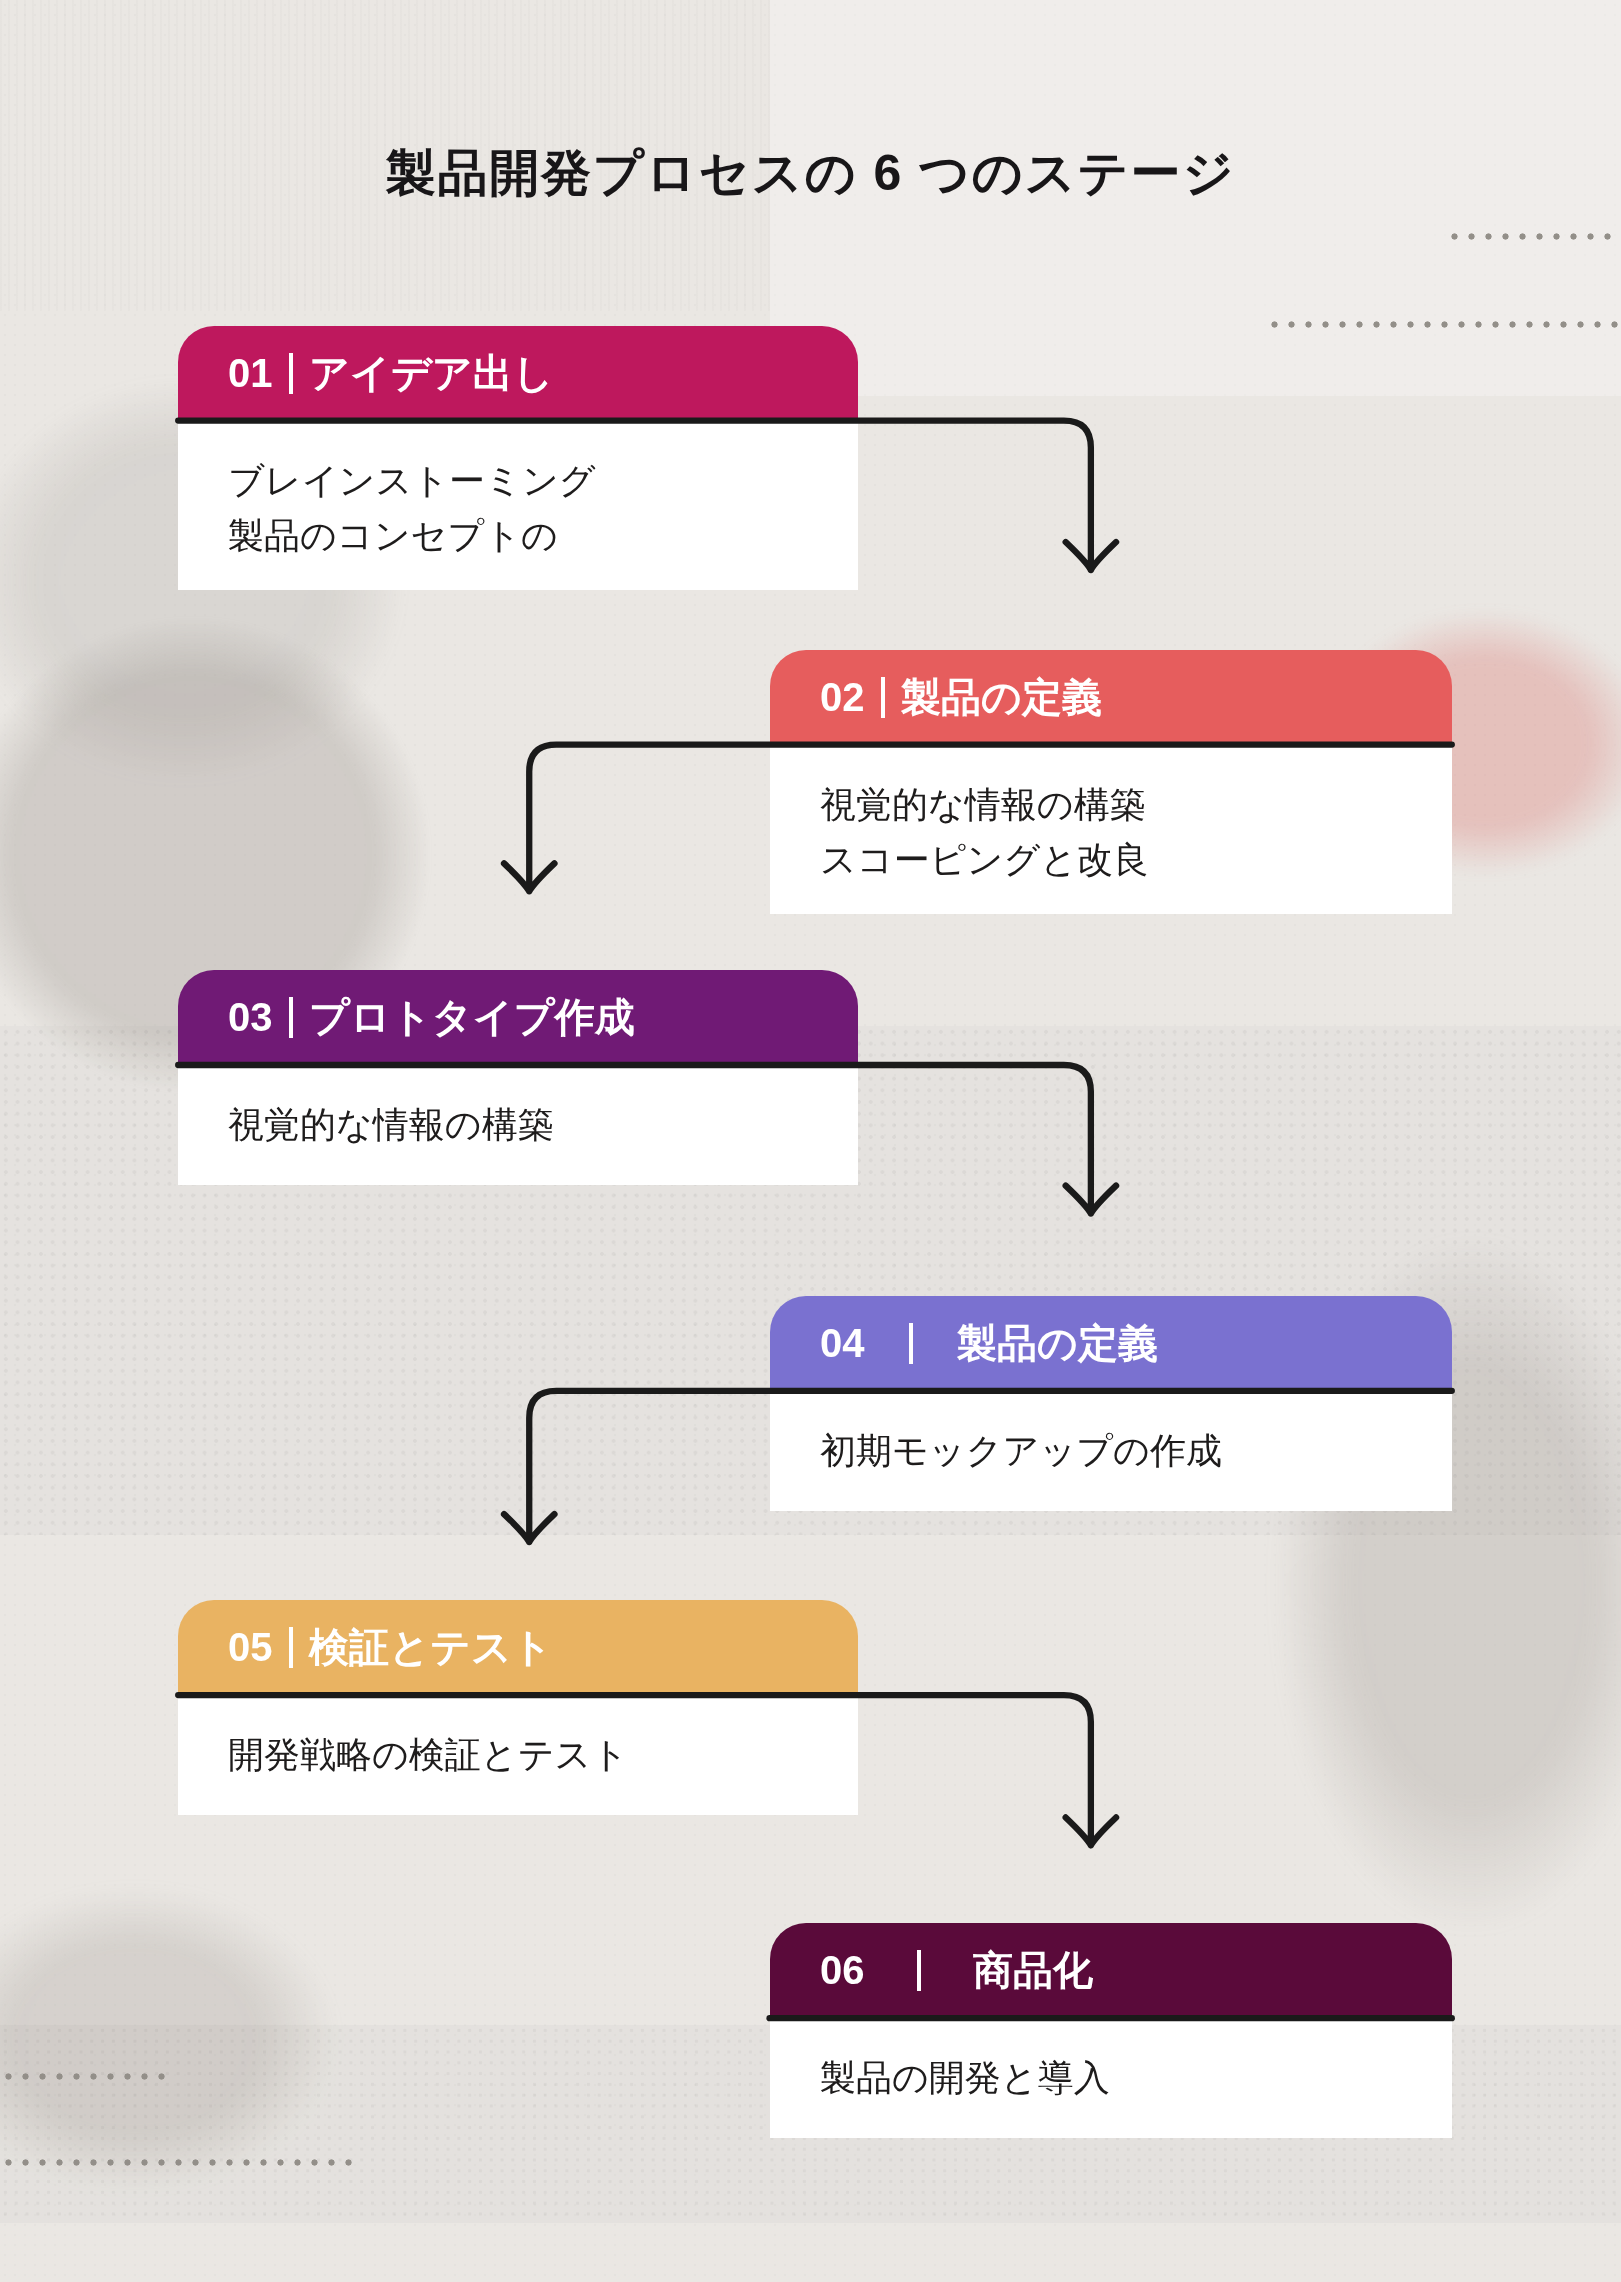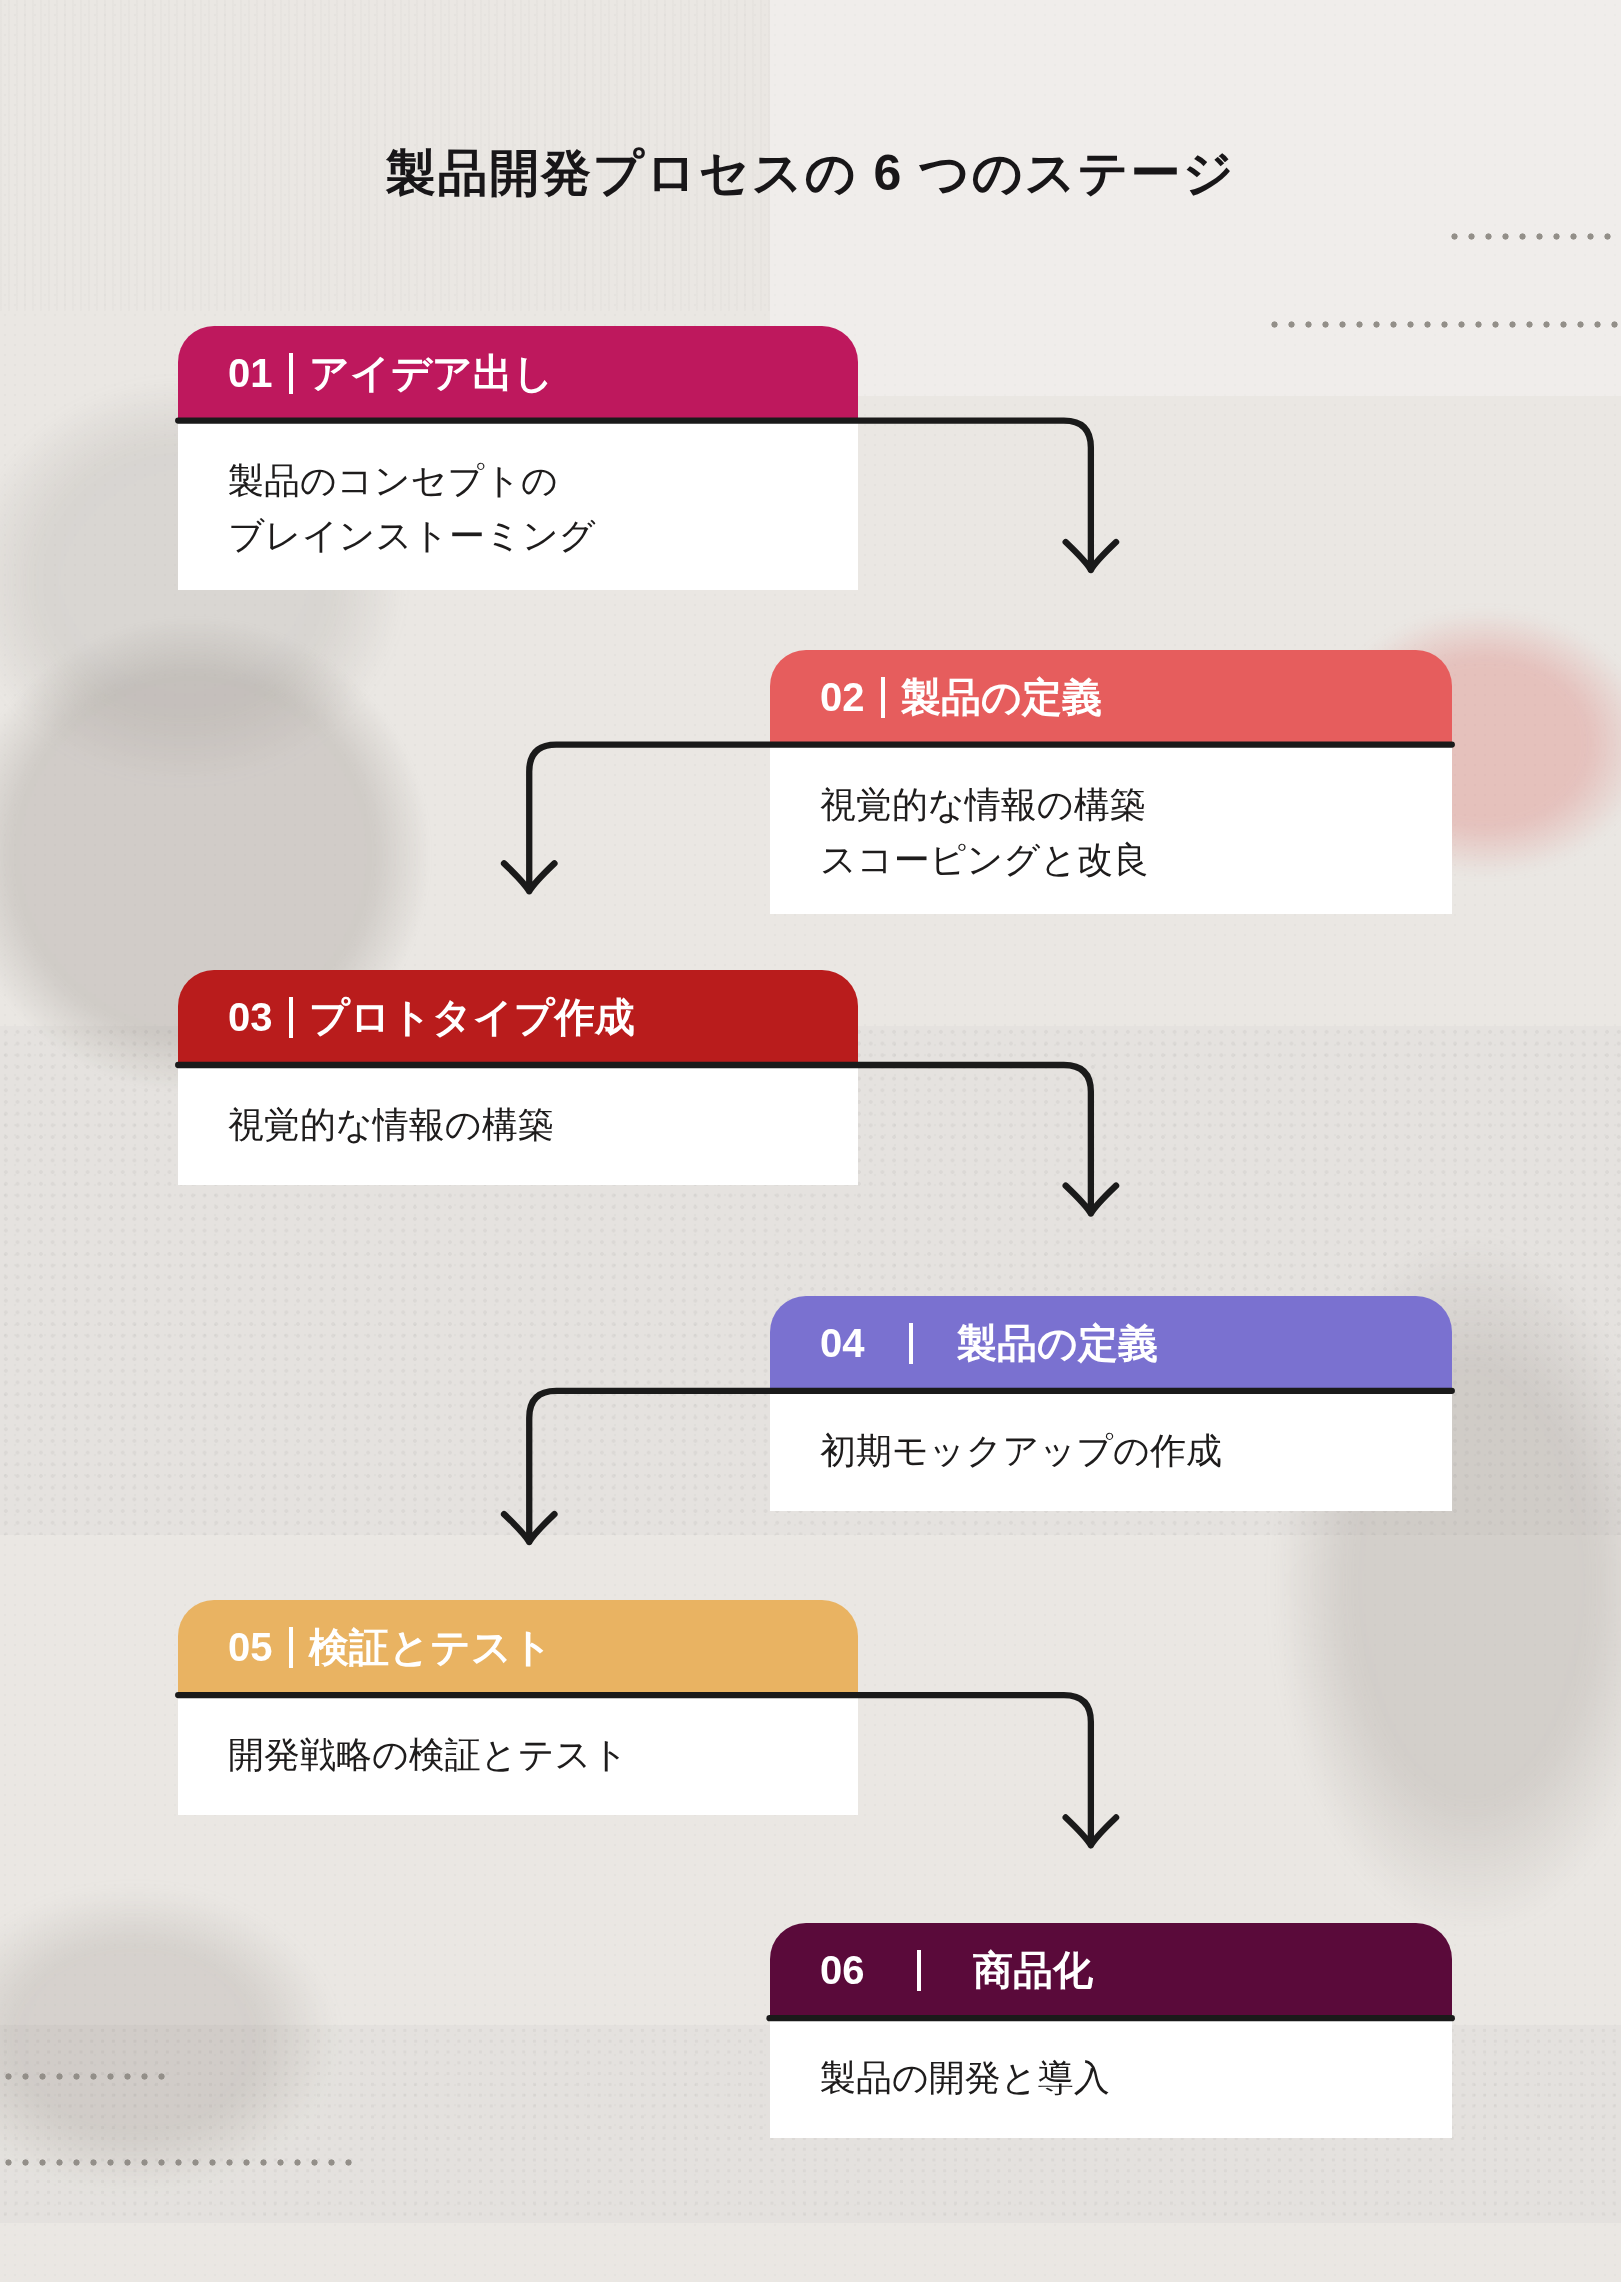--- a/index.html
+++ b/index.html
@@ -150,39 +150,39 @@
 
   <div class="title">製品開発プロセスの 6 つのステージ</div>
 
   <div class="stage s1">
     <div class="stage-header" style="background-color: #be185d;">
       <span>01</span>
       <span class="sep"></span>
       <span>アイデア出し</span>
     </div>
     <div class="stage-body">
+      <div>ブレインストーミング</div>
       <div>製品のコンセプトの</div>
-      <div>ブレインストーミング</div>
     </div>
   </div>
 
   <div class="stage s2">
     <div class="stage-header" style="background-color: rgb(230, 93, 93);">
       <span>02</span>
       <span class="sep"></span>
       <span>製品の定義</span>
     </div>
     <div class="stage-body">
       <div>視覚的な情報の構築</div>
       <div>スコーピングと改良</div>
     </div>
   </div>
 
   <div class="stage s3">
-    <div class="stage-header" style="background-color: #b91c1c;">
+    <div class="stage-header" style="background-color: #701a75;">
       <span>03</span>
       <span class="sep"></span>
       <span>プロトタイプ作成</span>
     </div>
     <div class="stage-body">
       <div>視覚的な情報の構築</div>
     </div>
   </div>
 
   <div class="stage s4">

